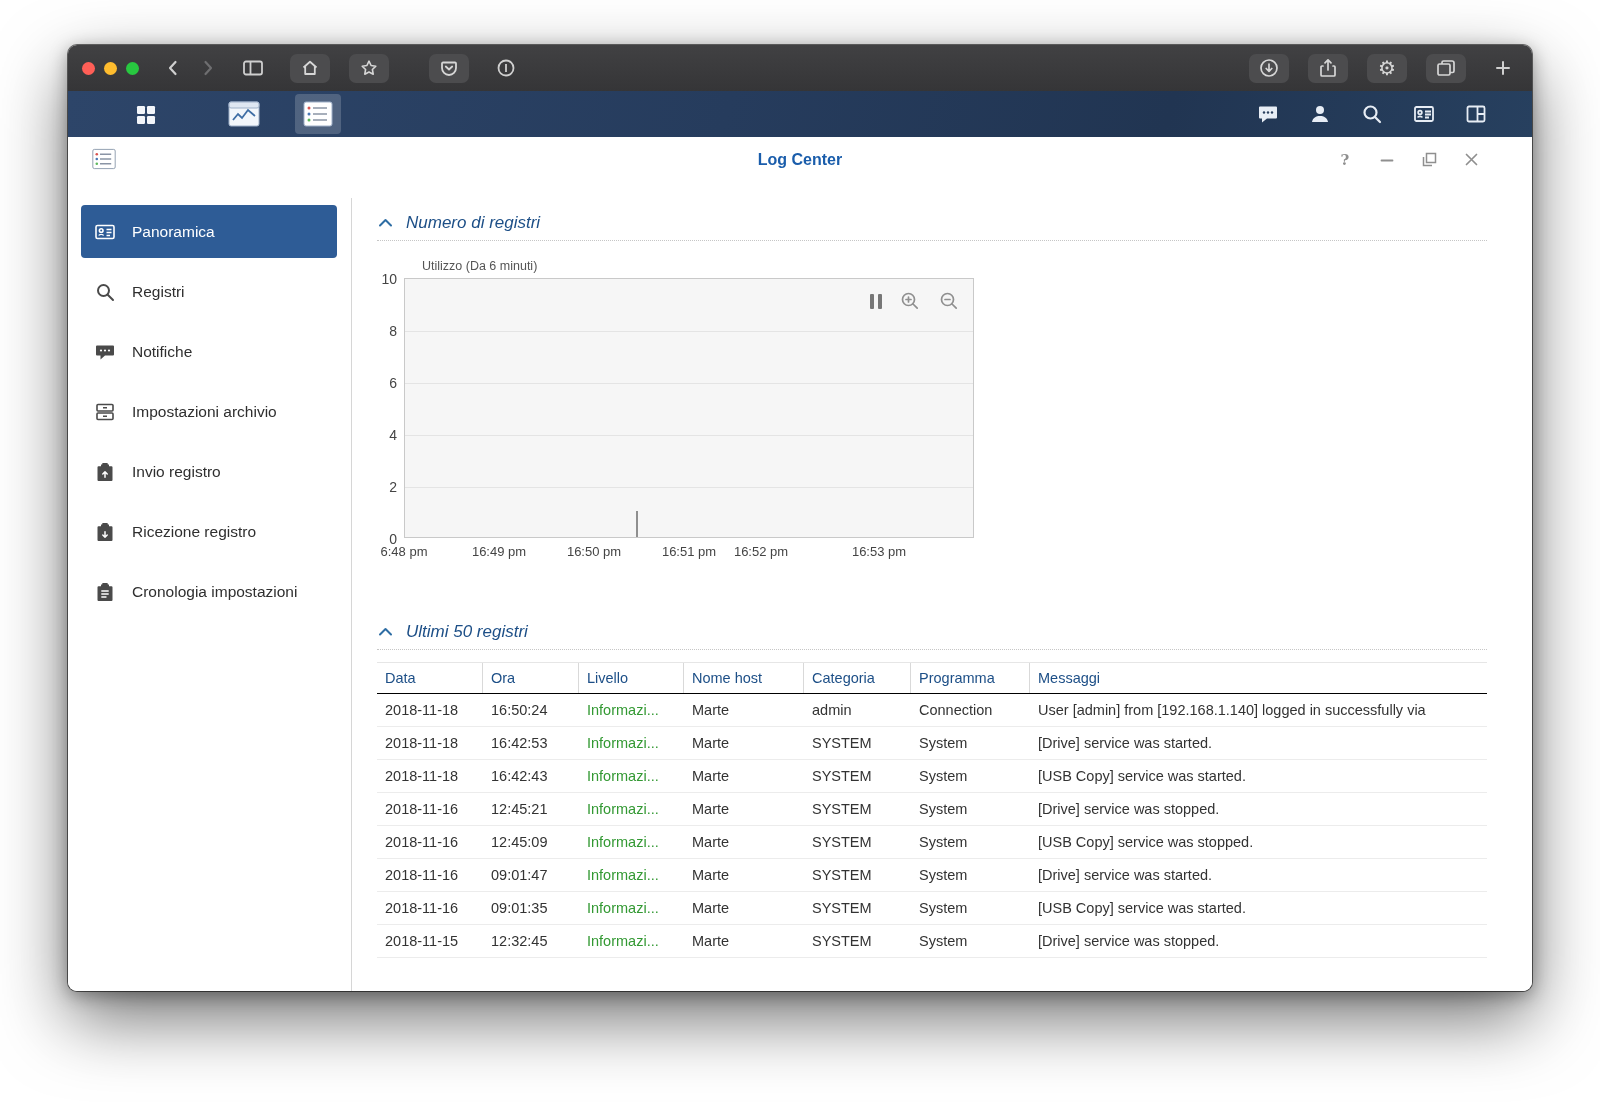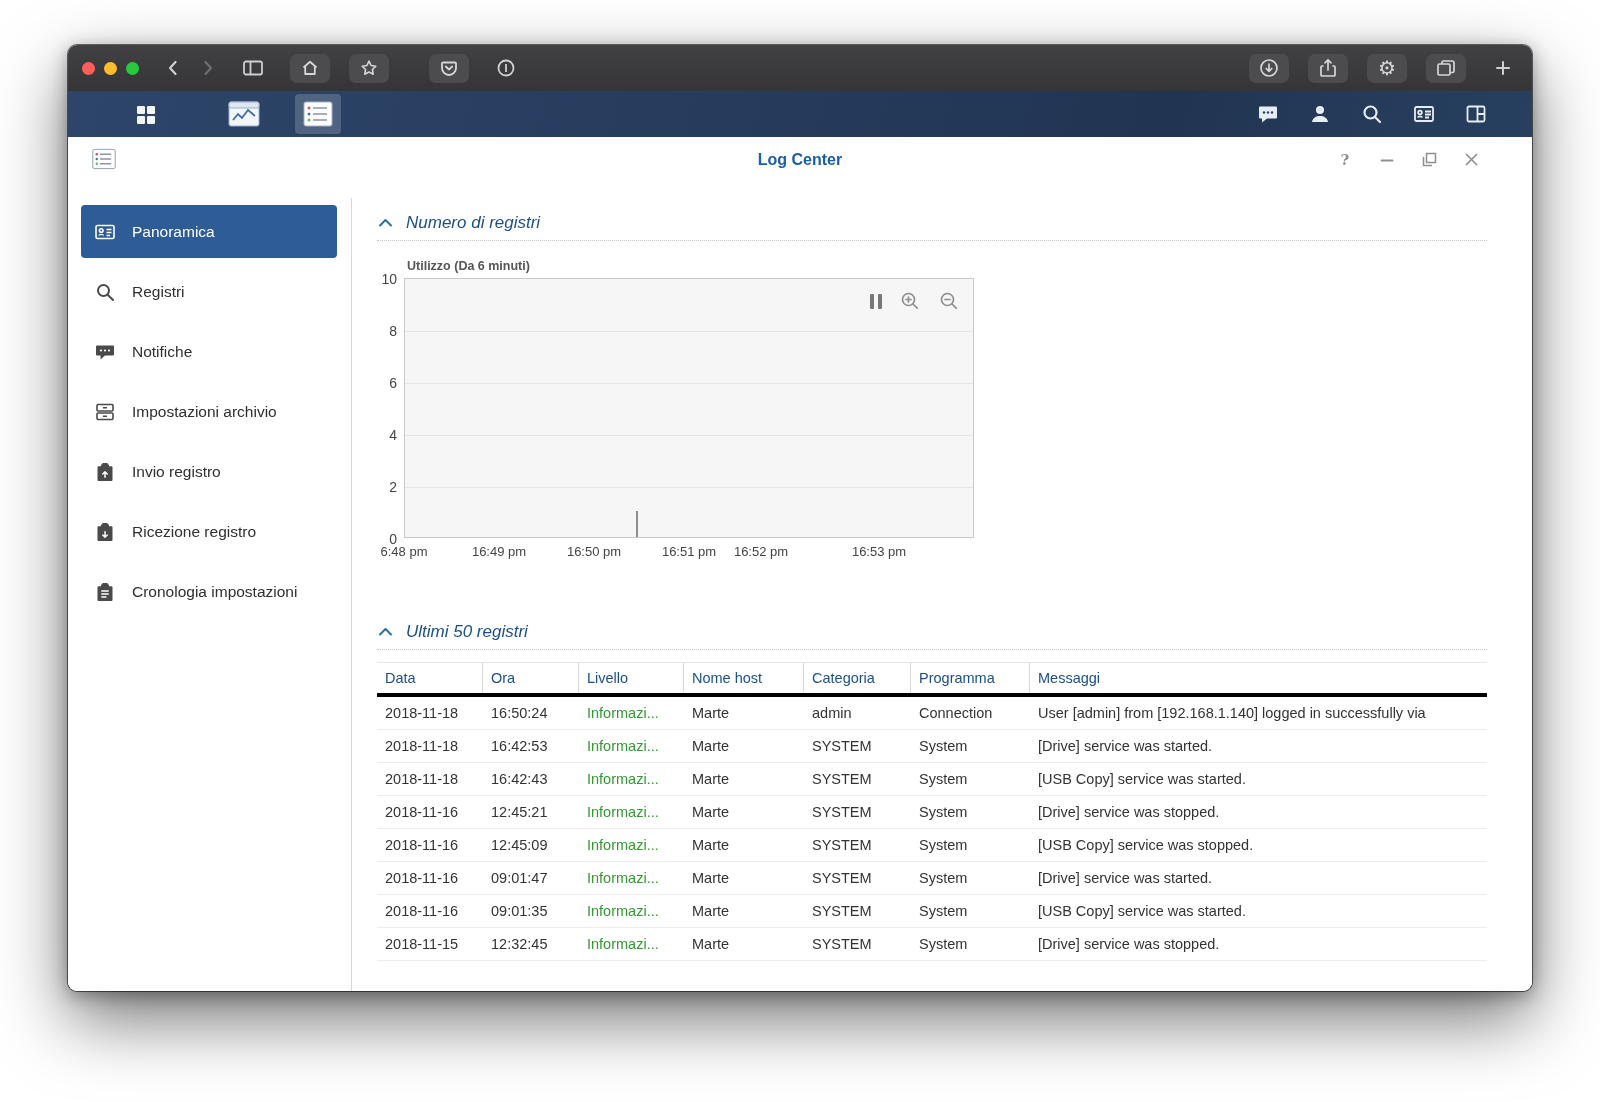--- a/index.html
+++ b/index.html
@@ -62,39 +62,39 @@
 
   
   .main{ flex:1; padding:15px 45px 0 25px; overflow:hidden; }
   .sec-head{ display:flex; align-items:center; gap:13px;font-style:italic; }
   .sec-title{ font-size:17px; color:var(--section-blue,#1d4f87); }
   .collapse{ display:grid; place-items:center; width:16px; height:16px; color:#2e6da4; cursor:pointer; }
   .dotted{ border-bottom:1px dotted #c6c6c6; margin-top:7px; }
 
   
   .chart-area{ margin-top:18px; }
-  .chart-subtitle{ margin-left:30px; font-size:12.5px; color:#555; margin-bottom:5px;font-weight:bold; }
+  .chart-subtitle{ margin-left:45px; font-size:12.5px; color:#555; margin-bottom:5px; }
   .chart-row{ display:flex; }
   .yaxis{ position:relative; width:27px; flex:0 0 27px; }
   .ylab{ position:absolute; right:7px; font-size:14px; color:#444; }
   .plot{ position:relative; width:570px; height:260px; background:#f6f6f6; border:1px solid #c9c9c9; }
   .gridline{ position:absolute; left:0; right:0; height:0; border-top:1px solid #e4e4e4; }
   .spike{ position:absolute; bottom:0; width:2px; background:#8f8f8f; }
   .chart-controls{ position:absolute; top:11px; right:13px; display:flex; align-items:center; gap:17px; color:#8f8f8f; z-index:2; }
   .pause{ display:flex; gap:4px; align-items:center; cursor:pointer; color:#777; }
   .pausebar{ width:4px; height:15px; background:#777; border-radius:1px; display:inline-block; }
   .zbtn{ display:grid; place-items:center; cursor:pointer; }
   .xaxis{ position:relative; margin-left:27px; width:570px; height:22px; margin-top:6px; }
   .xlab{ position:absolute; top:0; transform:translateX(-50%); font-size:13px; color:#444; white-space:nowrap; }
 
   
   .section2{ margin-top:56px; }
   .ltable{ margin-top:12px; width:100%; }
   .cols{ display:grid; grid-template-columns:106px 96px 105px 120px 107px 119px 1fr; align-items:center; }
-  .thead{ border-top:1px solid #e6e6e6; border-bottom:4px solid #000000; }
+  .thead{ border-top:1px solid #e6e6e6; border-bottom:1px solid #000000; }
   .hcell{ padding:7px 8px; font-size:14.5px; color:var(--section-blue,#1d4f87); white-space:nowrap; overflow:hidden; }
   .thead .hcell:not(:last-child){ border-right:1px solid #d9d9d9; }
   .trow{ border-bottom:1px solid #ececec; }
   .tcell{ padding:8px 8px; font-size:14.5px; color:#333; white-space:nowrap; overflow:hidden; }
   .tcell.green{ color:var(--success-green,#339933); }
 </style>
 </head>
 <body>
 
 <div class="bwindow">

